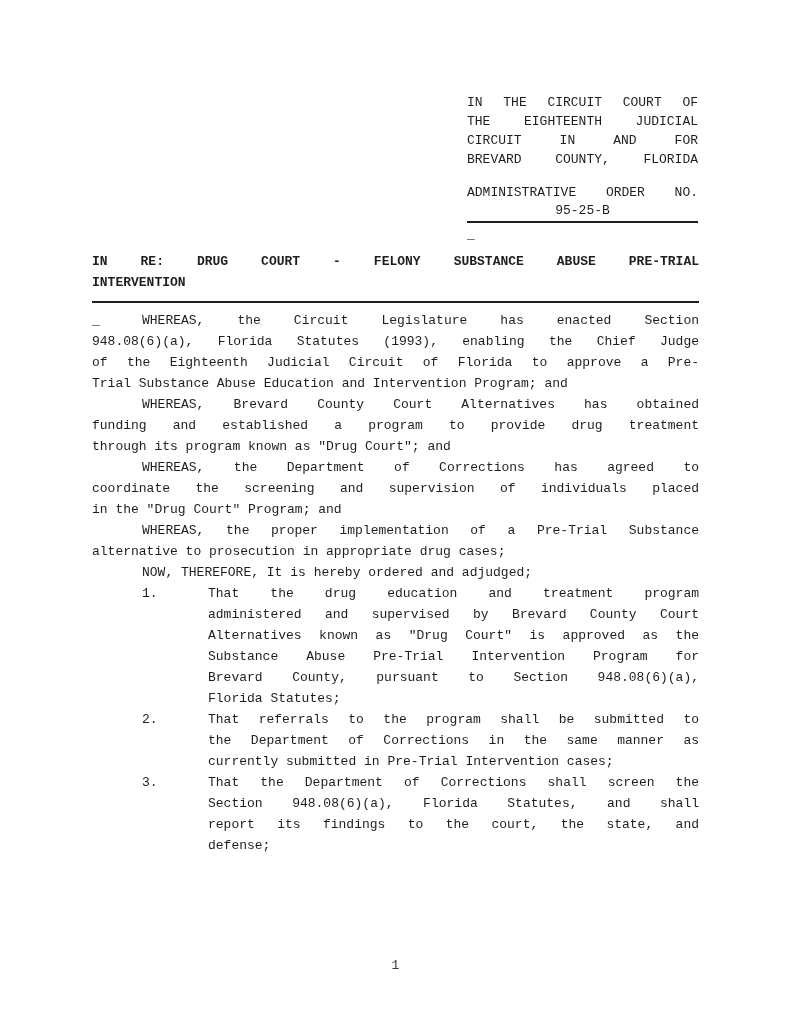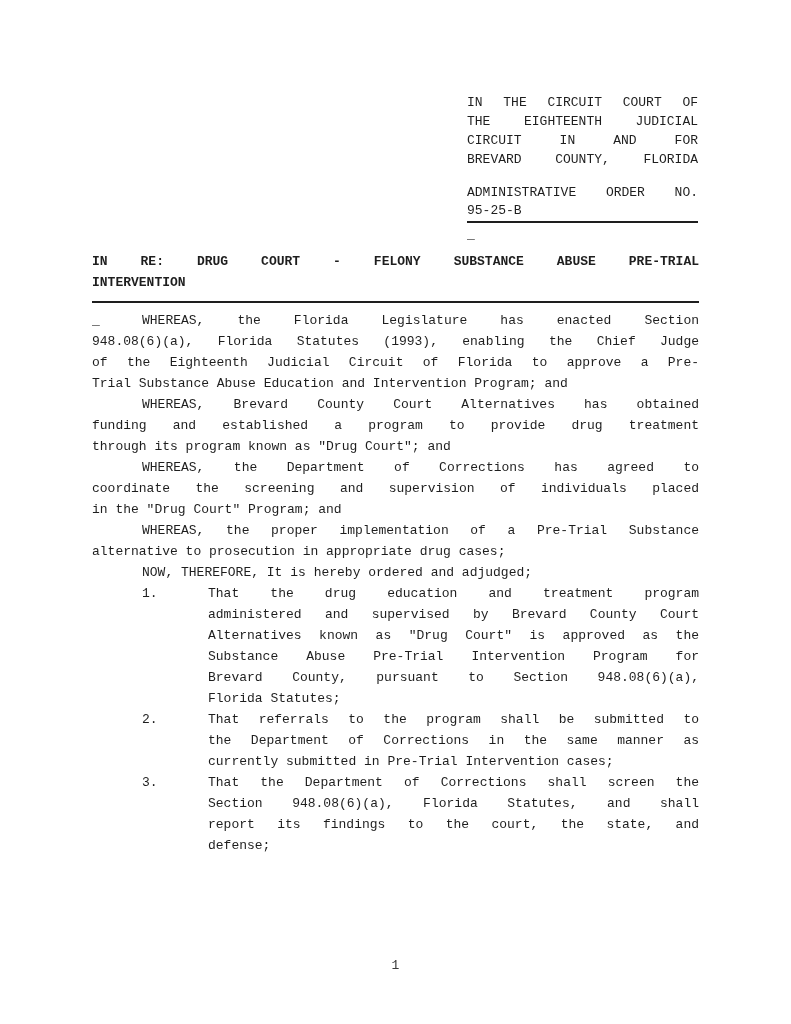--- a/index.html
+++ b/index.html
@@ -21,21 +21,21 @@
   .header-right {
     position: absolute;
     left: 467px; top: 93px;
     width: 231px;
   }
   .hline { line-height: 19px; min-height: 19px; }
   .hspacer { height: 14px; }
   .order-line {
     line-height: 17px;
     height: 19px;
-    text-align: left;
+    text-align: center;
     border-bottom: 2px solid #1e1e1e;
   }
   .header-underscore { line-height: 19px; margin-top: 2px; }
 
   
   .just { text-align: justify; text-align-last: justify; }
 
   
   .title-block {
     position: absolute;
@@ -104,21 +104,21 @@
     <div class="title-line just">IN RE: DRUG COURT - FELONY SUBSTANCE ABUSE PRE-TRIAL</div>
     <div class="title-line">INTERVENTION</div>
   </div>
 
   <div class="rule"></div>
 
   <div class="body-block">
     <span class="margin-underscore">_</span>
 
   <div>
-        <div class="line just indent">WHEREAS, the Florida Legislature has enacted Section</div>
+        <div class="line just indent">WHEREAS, the Circuit Legislature has enacted Section</div>
         <div class="line just">948.08(6)(a), Florida Statutes (1993), enabling the Chief Judge</div>
         <div class="line just">of the Eighteenth Judicial Circuit of Florida to approve a Pre-</div>
         <div class="line">Trial Substance Abuse Education and Intervention Program; and</div>
       </div>
       <div>
         <div class="line just indent">WHEREAS, Brevard County Court Alternatives has obtained</div>
         <div class="line just">funding and established a program to provide drug treatment</div>
         <div class="line">through its program known as "Drug Court"; and</div>
       </div>
       <div>

